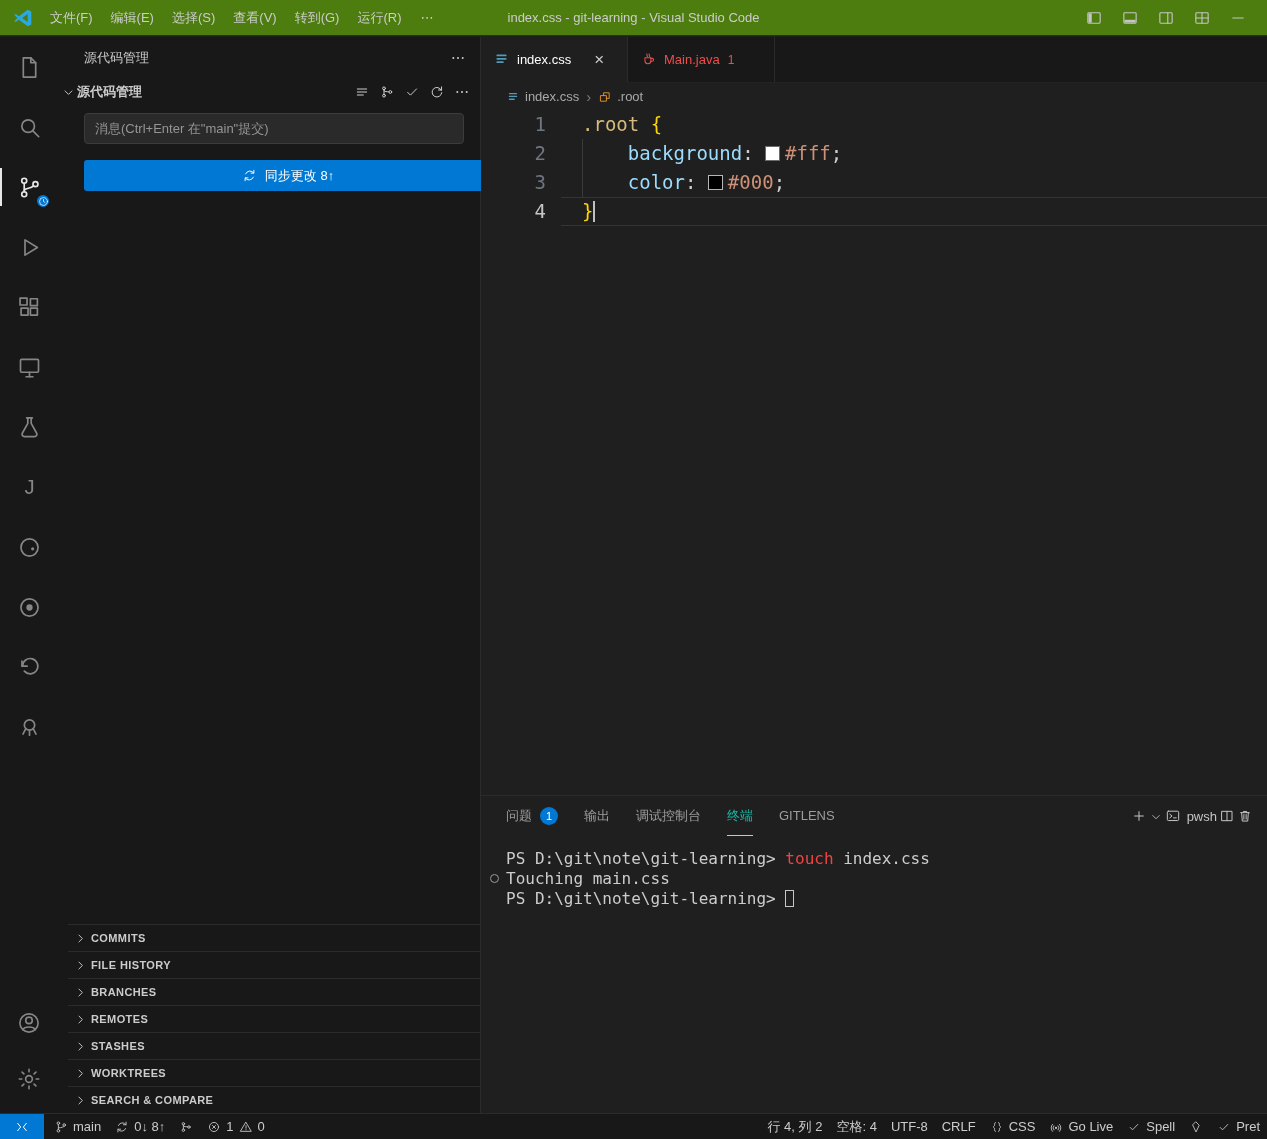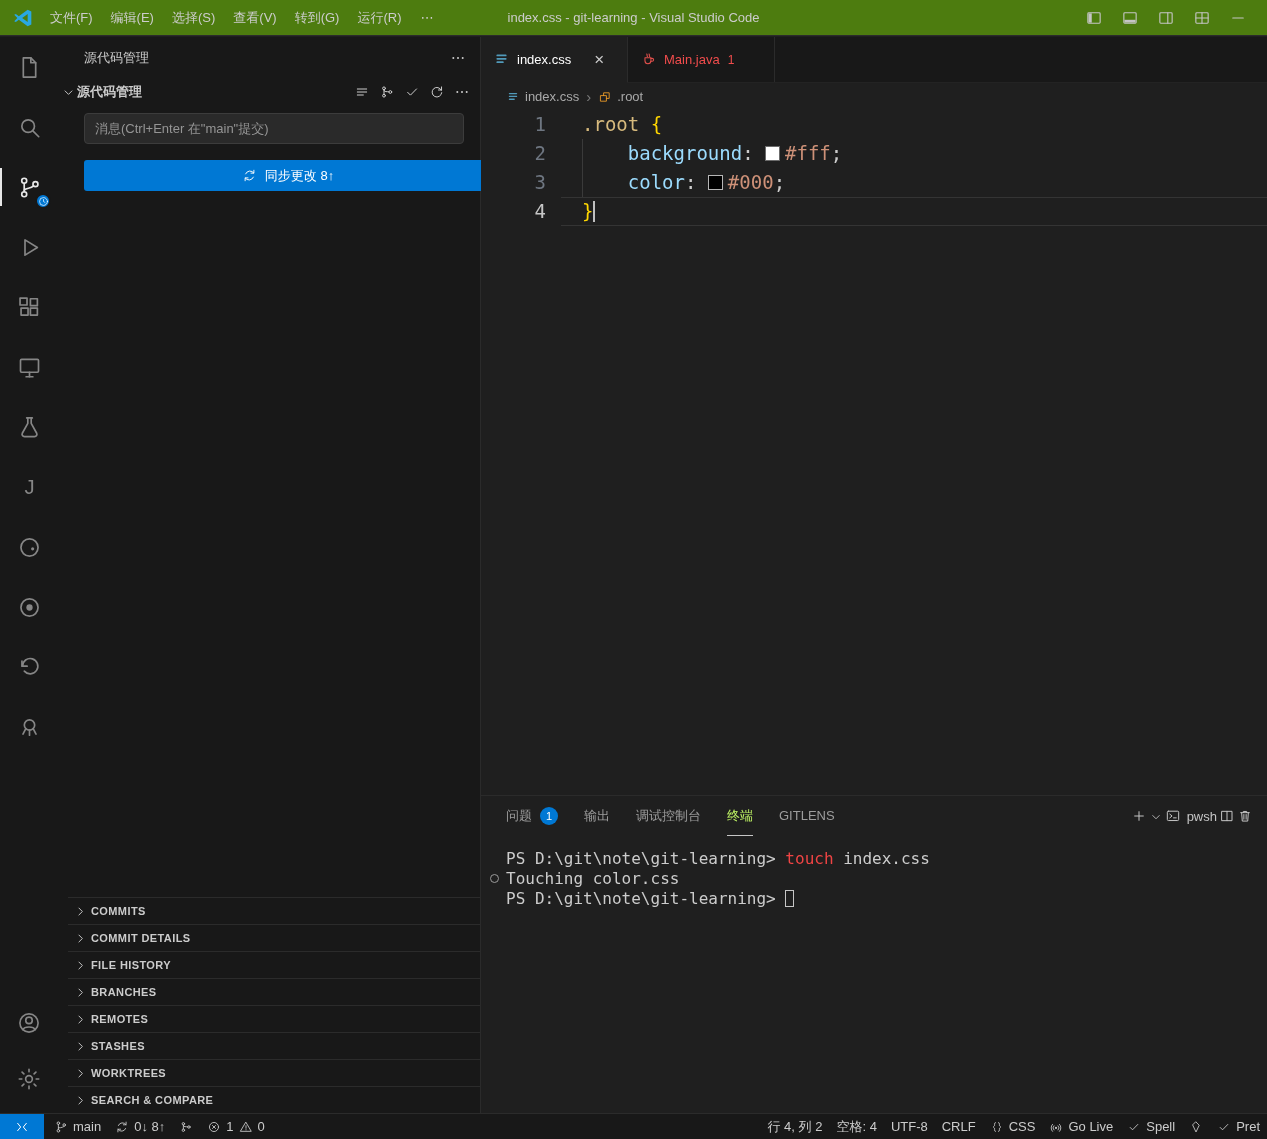--- a/index.html
+++ b/index.html
@@ -75,21 +75,21 @@
   .swatch.white{background:#ffffff;border:1px solid #6b6b6b}
   .swatch.black{background:#000000;border:1px solid #b6b6b6}
   .caret{display:inline-block;width:2px;height:21px;background:#c0c0c0;vertical-align:-4px}
   #indent-guide{position:absolute;left:101px;top:29px;width:1px;height:58px;background:#3a3a3a}
 
   
   #panel{position:absolute;left:481px;top:795px;right:0;bottom:26px;background:#1f1f1f;border-top:1px solid #2b2b2b}
   #panel-header{height:40px;display:flex;align-items:center;padding:0 14px 0 25px}
   .panel-tab{margin-right:26px;color:#9d9d9d;height:40px;display:flex;align-items:center;gap:8px;
     border-bottom:1px solid transparent;white-space:nowrap}
-  .panel-tab.active{color:#bef264;border-bottom-color:#c6c6c6}
+  .panel-tab.active{color:#14b8a6;border-bottom-color:#c6c6c6}
   .panel-badge{min-width:18px;height:18px;border-radius:9px;background:#0078d4;color:#fff;font-size:11px;
     display:flex;align-items:center;justify-content:center;padding:0 5px}
   #panel-actions{margin-left:auto;display:flex;align-items:flex-end;gap:2px;color:#c5c5c5}
   #shell-label{display:flex;align-items:center;gap:6px}
   #terminal{padding:13px 0 0 25px;font-family:"DejaVu Sans Mono","Liberation Mono",monospace;
     font-size:16px;color:#cccccc}
   .term-line{height:20px;line-height:20px;white-space:pre;position:relative}
   .term-cmd{color:#ef4444}
   .term-caret{display:inline-block;width:9px;height:17px;border:1px solid #c6c6c6;vertical-align:-3px}
   .term-dec{position:absolute;left:-16px;top:5px;width:9px;height:9px;border:1px solid #9a9a9a;border-radius:50%}
@@ -371,28 +371,20 @@
     <span>同步更改 8↑</span>
   </button>
   <div id="side-sections">
       <div class="side-section">
         <span class="icon">
           <svg width="15" height="15" viewBox="0 0 24 24" fill="none" stroke="currentColor" stroke-width="1.5" stroke-linecap="round" stroke-linejoin="round">
             <path d="M9.5 6.5 15 12l-5.5 5.5"></path>
           </svg>
         </span>
         <span class="label">COMMITS</span>
-      </div>
-      <div class="side-section">
-        <span class="icon">
-          <svg width="15" height="15" viewBox="0 0 24 24" fill="none" stroke="currentColor" stroke-width="1.5" stroke-linecap="round" stroke-linejoin="round">
-            <path d="M9.5 6.5 15 12l-5.5 5.5"></path>
-          </svg>
-        </span>
-        <span class="label">COMMIT DETAILS</span>
       </div>
       <div class="side-section">
         <span class="icon">
           <svg width="15" height="15" viewBox="0 0 24 24" fill="none" stroke="currentColor" stroke-width="1.5" stroke-linecap="round" stroke-linejoin="round">
             <path d="M9.5 6.5 15 12l-5.5 5.5"></path>
           </svg>
         </span>
         <span class="label">FILE HISTORY</span>
       </div>
       <div class="side-section">
@@ -562,21 +554,21 @@
           <span class="icon">
             <svg width="16" height="16" viewBox="0 0 24 24" fill="none" stroke="currentColor" stroke-width="1.5" stroke-linecap="round" stroke-linejoin="round">
               <path d="M5.5 7h13 M9.5 7V5.2h5V7 M7 7l.9 12.6h8.2L17 7 M10.3 9.8v7 M13.7 9.8v7"></path>
             </svg>
           </span>
         </span>
     </div>
   </div>
   <div id="terminal">
       <div class="term-line"><span>PS D:\git\note\git-learning&gt; </span><span class="term-cmd">touch</span><span> index.css</span></div>
-      <div class="term-line"><span class="term-dec"></span><span>Touching color.css</span></div>
+      <div class="term-line"><span class="term-dec"></span><span>Touching main.css</span></div>
       <div class="term-line"><span>PS D:\git\note\git-learning&gt; </span><span class="term-caret"></span></div>
     </div>
 </div>
 
 <div id="statusbar">
   <div id="sb-remote">
     <span class="icon">
         <span class="icon">
           <svg width="16" height="16" viewBox="0 0 24 24" fill="none" stroke="currentColor" stroke-width="1.5" stroke-linecap="round" stroke-linejoin="round">
             <path d="M5.5 6.5 10 12l-4.5 5.5 M18.5 6.5 14 12l4.5 5.5"></path>

